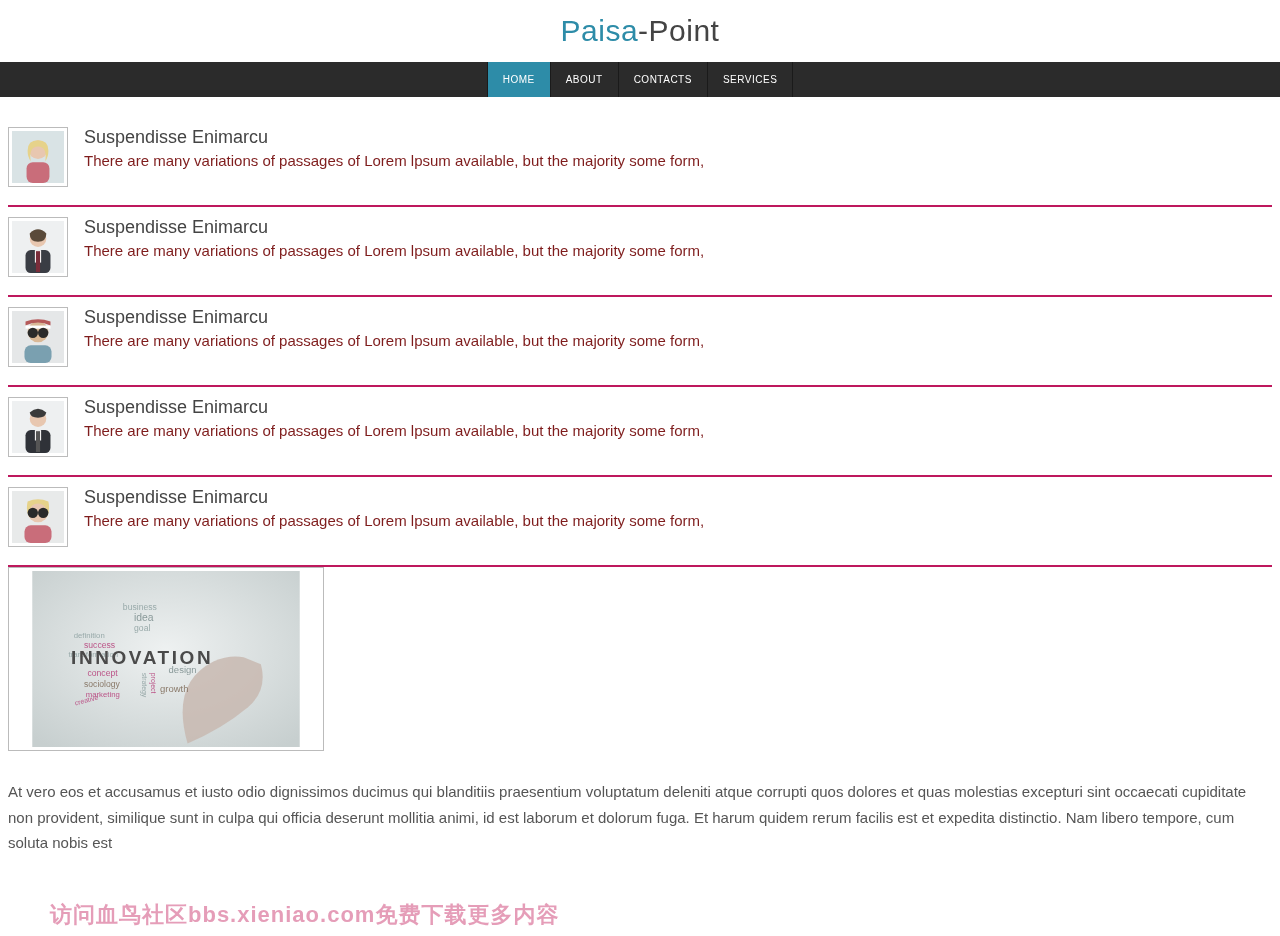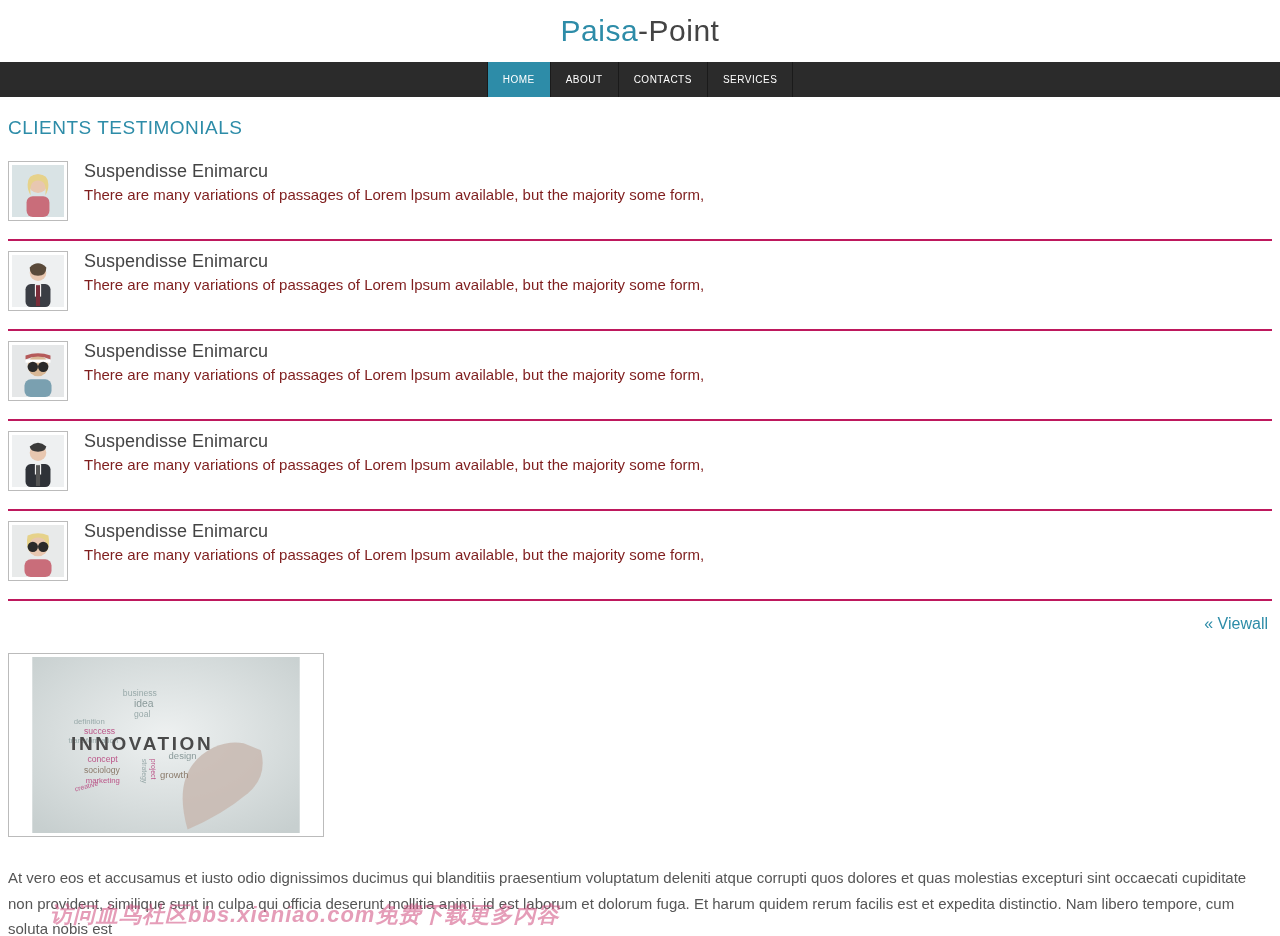--- a/index.html
+++ b/index.html
@@ -18,41 +18,40 @@
 .avatar { width: 60px; height: 60px; border: 1px solid #bbb; padding: 3px; flex-shrink: 0; overflow: hidden; }
 .avatar svg { width: 100%; height: 100%; display: block; }
 .t-body { padding-left: 16px; }
 .t-name { font-size: 18px; color: #444; font-weight: 400; margin-bottom: 2px; }
 .t-text { font-size: 15px; color: #7f1d1d; line-height: 1.4; }
 .viewall { text-align: right; margin: 14px 4px 20px 0; }
 .viewall a { color: #2d8ca8; font-size: 16px; text-decoration: none; cursor: pointer; }
 .office-img { width: 316px; height: 184px; border: 1px solid #bbb; padding: 3px; margin-bottom: 28px; }
 .office-img svg { width: 100%; height: 100%; display: block; }
 .office-text { font-size: 15px; color: #555; line-height: 1.7; }
-.watermark { position: absolute; left: 50px; top: 900px; font-size: 22px; font-weight: bold; font-style: italic; color: rgba(207,77,125,0.55); pointer-events: none; letter-spacing: 1px; }
+.watermark { position: absolute; left: 50px; top: 900px; font-size: 22px; font-weight: bold; color: rgba(207,77,125,0.55); pointer-events: none; letter-spacing: 1px; }
 </style>
 </head>
 <body>
 
 <div class="header">
   <a class="logo">
     <span class="logo-a">Paisa</span><span class="logo-b">-</span><span class="logo-b">Point</span>
   </a>
 </div>
 
 <div class="navbar">
   <a class="nav-item active">HOME</a>
   <a class="nav-item">ABOUT</a>
   <a class="nav-item">CONTACTS</a>
   <a class="nav-item">SERVICES</a>
 </div>
 
 <div class="content">
 
-  <h2 class="section-title">CLIENTS TESTIMONIALS</h2>
 
   <div class="testimonial">
     <div class="avatar">
       <svg viewBox="0 0 50 50">
           <rect width="50" height="50" fill="#d9e3e5"></rect>
           <circle cx="25" cy="18" r="9" fill="#e8c7b0"></circle>
           <path d="M25 9 q-10 0 -10 10 q0 6 3 10 q-2 -14 7 -14 q9 0 7 14 q3 -4 3 -10 q0 -10 -10 -10" fill="#e6d28a"></path>
           <rect x="14" y="30" width="22" height="20" rx="6" fill="#c96d7a"></rect>
         </svg>
     </div>
@@ -124,23 +123,20 @@
           <circle cx="30" cy="21" r="5" fill="#2a2a2a"></circle>
           <rect x="12" y="33" width="26" height="17" rx="6" fill="#c96d7a"></rect>
         </svg>
     </div>
     <div class="t-body">
       <div class="t-name">Suspendisse Enimarcu</div>
       <div class="t-text">There are many variations of passages of Lorem lpsum available, but the majority some form,</div>
     </div>
   </div>
 
-  <div class="viewall">
-    <a>« Viewall</a>
-  </div>
 
 
   <div class="office-img">
     <svg viewBox="0 0 310 204">
       <defs>
         <radialGradient id="bg" cx="50%" cy="45%" r="70%">
           <stop offset="0%" stop-color="#eef1f1"></stop>
           <stop offset="100%" stop-color="#c7cfcf"></stop>
         </radialGradient>
       </defs>

